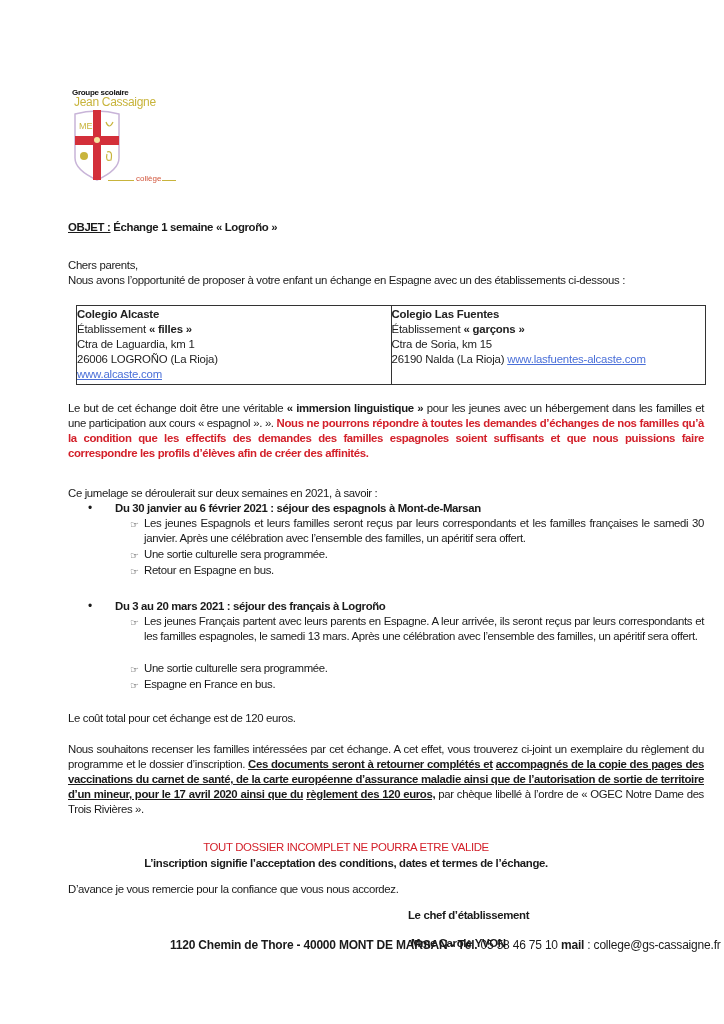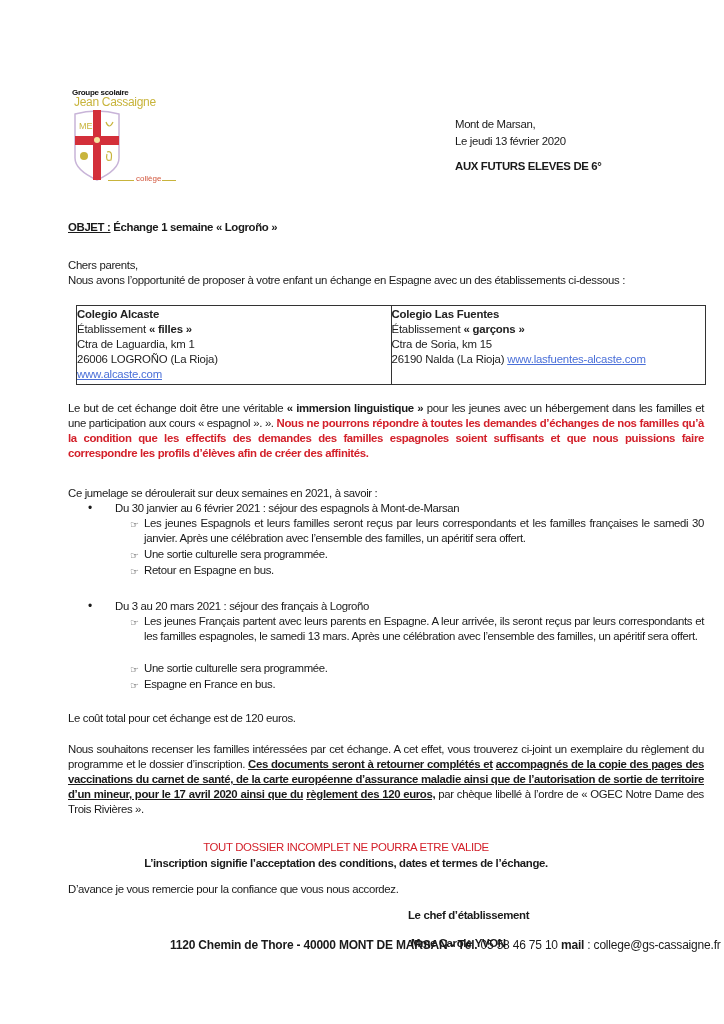--- a/index.html
+++ b/index.html
@@ -34,21 +34,21 @@
   
   .tbl { left: 52px; top: 305px; width: 628px; border: 1px solid #333; display: flex; }
   .tbl .cell { flex: 1; padding: 1px 0 2px 0; font-family: "Liberation Sans", sans-serif; font-size: 11.4px; line-height: 15px; letter-spacing: -0.2px; color: #222; }
   .tbl .cell + .cell { border-left: 1px solid #333; }
   .tbl .name { font-weight: bold; }
   .tbl a { color: #4a6fd8; text-decoration: underline; }
 
   .para { left: 44px; width: 636px; text-align: justify; }
   .red { color: #d3202a; font-weight: bold; }
   .dot { position: absolute; left: 64px; font-size: 12px; }
-  .bhead { position: absolute; left: 91px; font-weight: normal; }
+  .bhead { position: absolute; left: 91px; font-weight: bold; }
   .arrow { position: absolute; left: 106px; font-size: 10px; color: #333; }
   .sub { position: absolute; left: 120px; width: 560px; text-align: justify; }
 
   .center { position: absolute; left: 0; width: 644px; text-align: center; }
   .redc { color: #d3202a; }
   .bold { font-weight: bold; }
   .ul { text-decoration: underline; font-weight: bold; }
 
   .sig1 { left: 384px; top: 908px; font-weight: bold; }
   .sig2 { left: 387px; top: 936px; font-weight: bold; }
@@ -71,25 +71,20 @@
       <path d="M33 12 Q36 20 40 12" fill="none" stroke="#c8b43c" stroke-width="1.2"></path>
       <circle cx="11" cy="46" r="4" fill="#c8b43c"></circle>
       <path d="M34 42 Q40 40 38 50 Q32 52 34 44" fill="none" stroke="#c8b43c" stroke-width="1.2"></path>
       <circle cx="24" cy="30" r="3" fill="#f5e6a0"></circle>
     </svg>
     <div class="college-line"></div>
     <div class="college">collège</div>
     <div class="college-line2"></div>
   </div>
 
-  <div class="abs hdr txt">
-    <div>Mont de Marsan,</div>
-    <div>Le jeudi 13 février 2020</div>
-    <div class="dest">AUX FUTURS ELEVES DE 6°</div>
-  </div>
 
   <div class="abs objet txt">
     <u>OBJET :</u><span> Échange 1 semaine « Logroño »</span>
   </div>
 
   <div class="abs greet txt">
     <div>Chers parents,</div>
     <div>Nous avons l’opportunité de proposer à votre enfant un échange en Espagne avec un des établissements ci-dessous :</div>
   </div>
 

